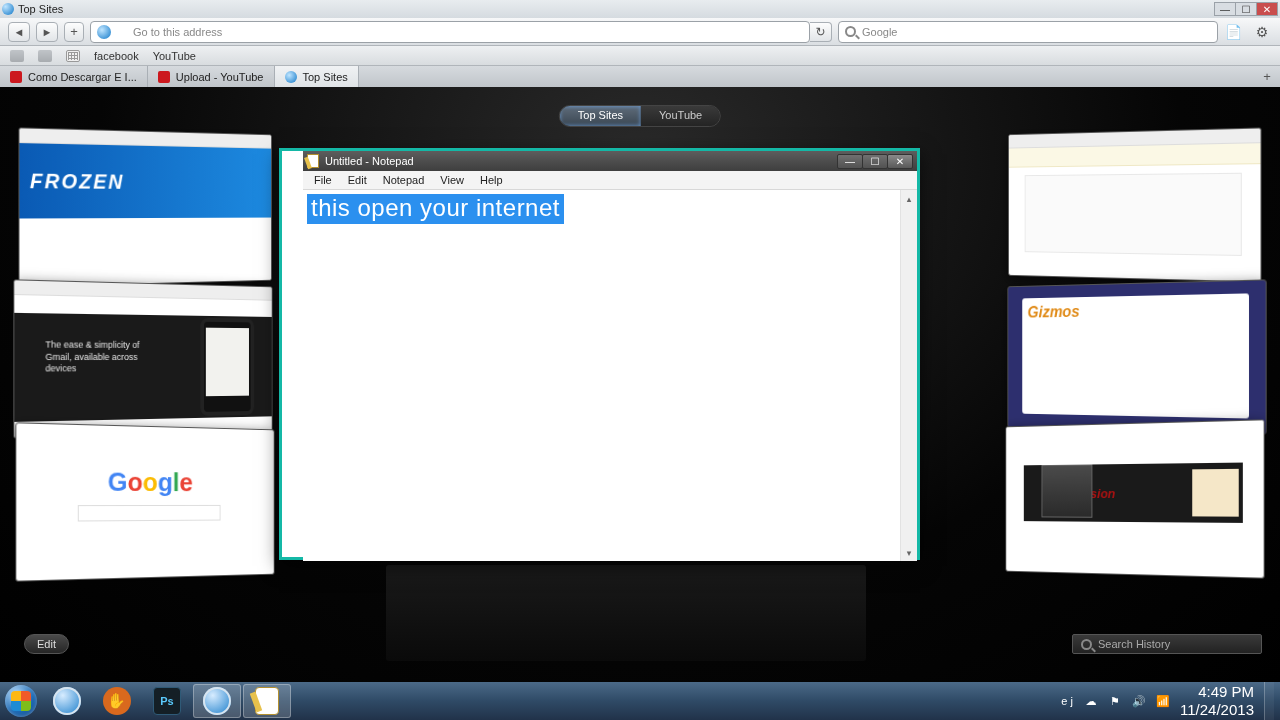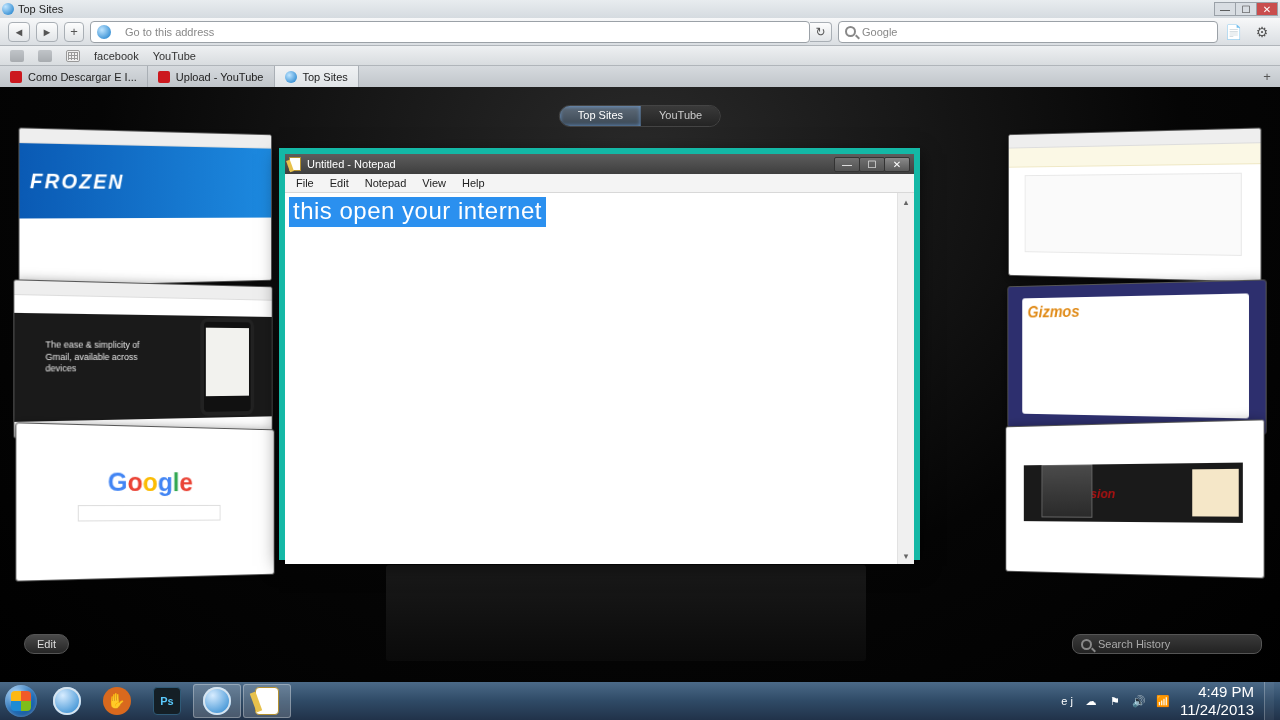--- a/index.html
+++ b/index.html
@@ -11,21 +11,21 @@
 .win-titlebar .ttl { display:flex; align-items:center; gap:4px; }
 .win-titlebar .safari-ico { width:12px; height:12px; background:radial-gradient(circle at 30% 30%,#bfe5ff,#1178c8); border-radius:50%; }
 .win-ctrl { display:flex; }
 .win-ctrl span { width:22px; height:14px; background:#d8dde2; border:1px solid #9aa1a8; margin-left:-1px; display:flex; align-items:center; justify-content:center; font-size:10px; color:#333; }
 .win-ctrl span.close { background:#c94d4d; color:#fff; }
 
 
 .toolbar { height:28px; background:linear-gradient(#f7f8f9,#dadee2); border-bottom:1px solid #b0b5ba; display:flex; align-items:center; gap:6px; padding:0 8px; }
 .nav-btn { width:22px; height:20px; border:1px solid #a9afb5; border-radius:4px; background:linear-gradient(#fdfdfd,#e2e5e8); display:flex; align-items:center; justify-content:center; font-size:11px; color:#555; }
 .plus-btn { width:20px; height:20px; border:1px solid #a9afb5; border-radius:4px; background:linear-gradient(#fdfdfd,#e2e5e8); display:flex; align-items:center; justify-content:center; font-size:13px; color:#555; }
-.addr { flex:1; height:22px; border:1px solid #9ba1a7; border-radius:4px; background:#fff; display:flex; align-items:center; gap:14px; padding:0 6px; font-size:11px; color:#888; }
+.addr { flex:1; height:22px; border:1px solid #9ba1a7; border-radius:4px; background:#fff; display:flex; align-items:center; gap:22px; padding:0 6px; font-size:11px; color:#888; }
 .compass-ico { width:14px; height:14px; border-radius:50%; background:radial-gradient(circle at 35% 35%,#bfe5ff,#1178c8); }
 .reload-btn { width:22px; height:20px; border:1px solid #a9afb5; border-left:none; border-radius:0 4px 4px 0; margin-left:-6px; background:linear-gradient(#fdfdfd,#e2e5e8); display:flex; align-items:center; justify-content:center; font-size:12px; color:#555;}
 .search { width:380px; height:22px; border:1px solid #9ba1a7; border-radius:4px; background:#fff; display:flex; align-items:center; gap:6px; padding:0 6px; font-size:11px; color:#888; }
 .mag-ico { width:11px; height:11px; border:2px solid #888; border-radius:50%; position:relative; }
 .mag-ico:after { content:""; position:absolute; left:8px; top:8px; width:5px; height:2px; background:#888; transform:rotate(45deg); }
 .tool-right { display:flex; gap:8px; align-items:center; }
 .page-ico, .gear-ico { width:20px; height:20px; display:flex; align-items:center; justify-content:center; font-size:14px; color:#555; }
 
 
 .bookbar { height:20px; background:linear-gradient(#eef0f2,#d8dcdf); border-bottom:1px solid #b0b5ba; display:flex; align-items:center; gap:14px; padding:0 10px; font-size:11px; color:#333; }
@@ -87,24 +87,24 @@
 .thumb.tR3 .body { height:138px; background:#fff; display:flex; align-items:center; justify-content:center; }
 .thumb.tR3 .strip { width:230px; height:58px; background:#1a1a1a; display:flex; align-items:center; }
 .thumb.tR3 .strip .red { margin-left:50px; color:#a11; font-size:13px; font-weight:bold; font-style:italic; }
 .thumb.tR3 .strip .av { width:46px; height:46px; background:#f5e7c8; margin-left:auto; margin-right:4px;}
 .thumb.tR3 .box { position:absolute; left:40px; top:40px; width:56px; height:54px; background:linear-gradient(#4a4a4a,#2a2a2a); border:1px solid #666;}
 
 
 .edit-btn { position:absolute; left:24px; bottom:28px; height:20px; padding:0 12px; border-radius:10px; background:linear-gradient(#4a4a4a,#262626); color:#ddd; font-size:11px; border:1px solid #555; display:flex; align-items:center;}
 
 
-.search-hist { position:absolute; right:18px; bottom:28px; width:190px; height:20px; border-radius:8px; background:linear-gradient(#3a3a3a,#222); color:#aaa; font-size:11px; border:1px solid #555; display:flex; align-items:center; gap:6px; padding:8px 8px; }
-
-
-.notepad { position:absolute; left:279px; top:148px; width:641px; height:412px; background:#fff; border:6px solid #14b8a6; box-shadow:0 6px 18px rgba(0,0,0,0.6); }
+.search-hist { position:absolute; right:18px; bottom:28px; width:190px; height:20px; border-radius:2px; background:linear-gradient(#3a3a3a,#222); color:#aaa; font-size:11px; border:1px solid #555; display:flex; align-items:center; gap:6px; padding:8px 8px; }
+
+
+.notepad { position:absolute; left:279px; top:148px; width:641px; height:412px; background:#fff; border:3px solid #14b8a6; box-shadow:0 6px 18px rgba(0,0,0,0.6);padding-left:21px; }
 .np-title { height:20px; background:linear-gradient(#5d5d5d,#3e3e3e); display:flex; align-items:center; justify-content:space-between; padding:0 4px; }
 .np-title .lbl { display:flex; align-items:center; gap:6px; color:#fff; font-size:11px; }
 .np-title .npico { width:12px; height:14px; background:#fff; border:1px solid #b28f2f; position:relative; }
 .np-title .npico:before{content:""; position:absolute; left:-2px; top:2px; width:4px; height:12px; background:#e7c14c; transform:rotate(-20deg);}
 .np-ctrl { display:flex; gap:0; }
 .np-ctrl span { width:26px; height:15px; background:linear-gradient(#707070,#525252); border:1px solid #333; margin-left:-1px; display:flex; align-items:center; justify-content:center; font-size:10px; color:#fff; border-radius:2px; }
 .np-ctrl span.cls { background:linear-gradient(#8a8a8a,#595959); }
 .np-menu { height:19px; background:#f4f4f4; border-bottom:1px solid #d8d8d8; display:flex; align-items:center; gap:2px; padding:0 4px; font-size:11px; color:#222; }
 .np-menu span { padding:1px 7px; cursor:default; }
 .np-area { position:relative; height:371px; background:#fff; }

